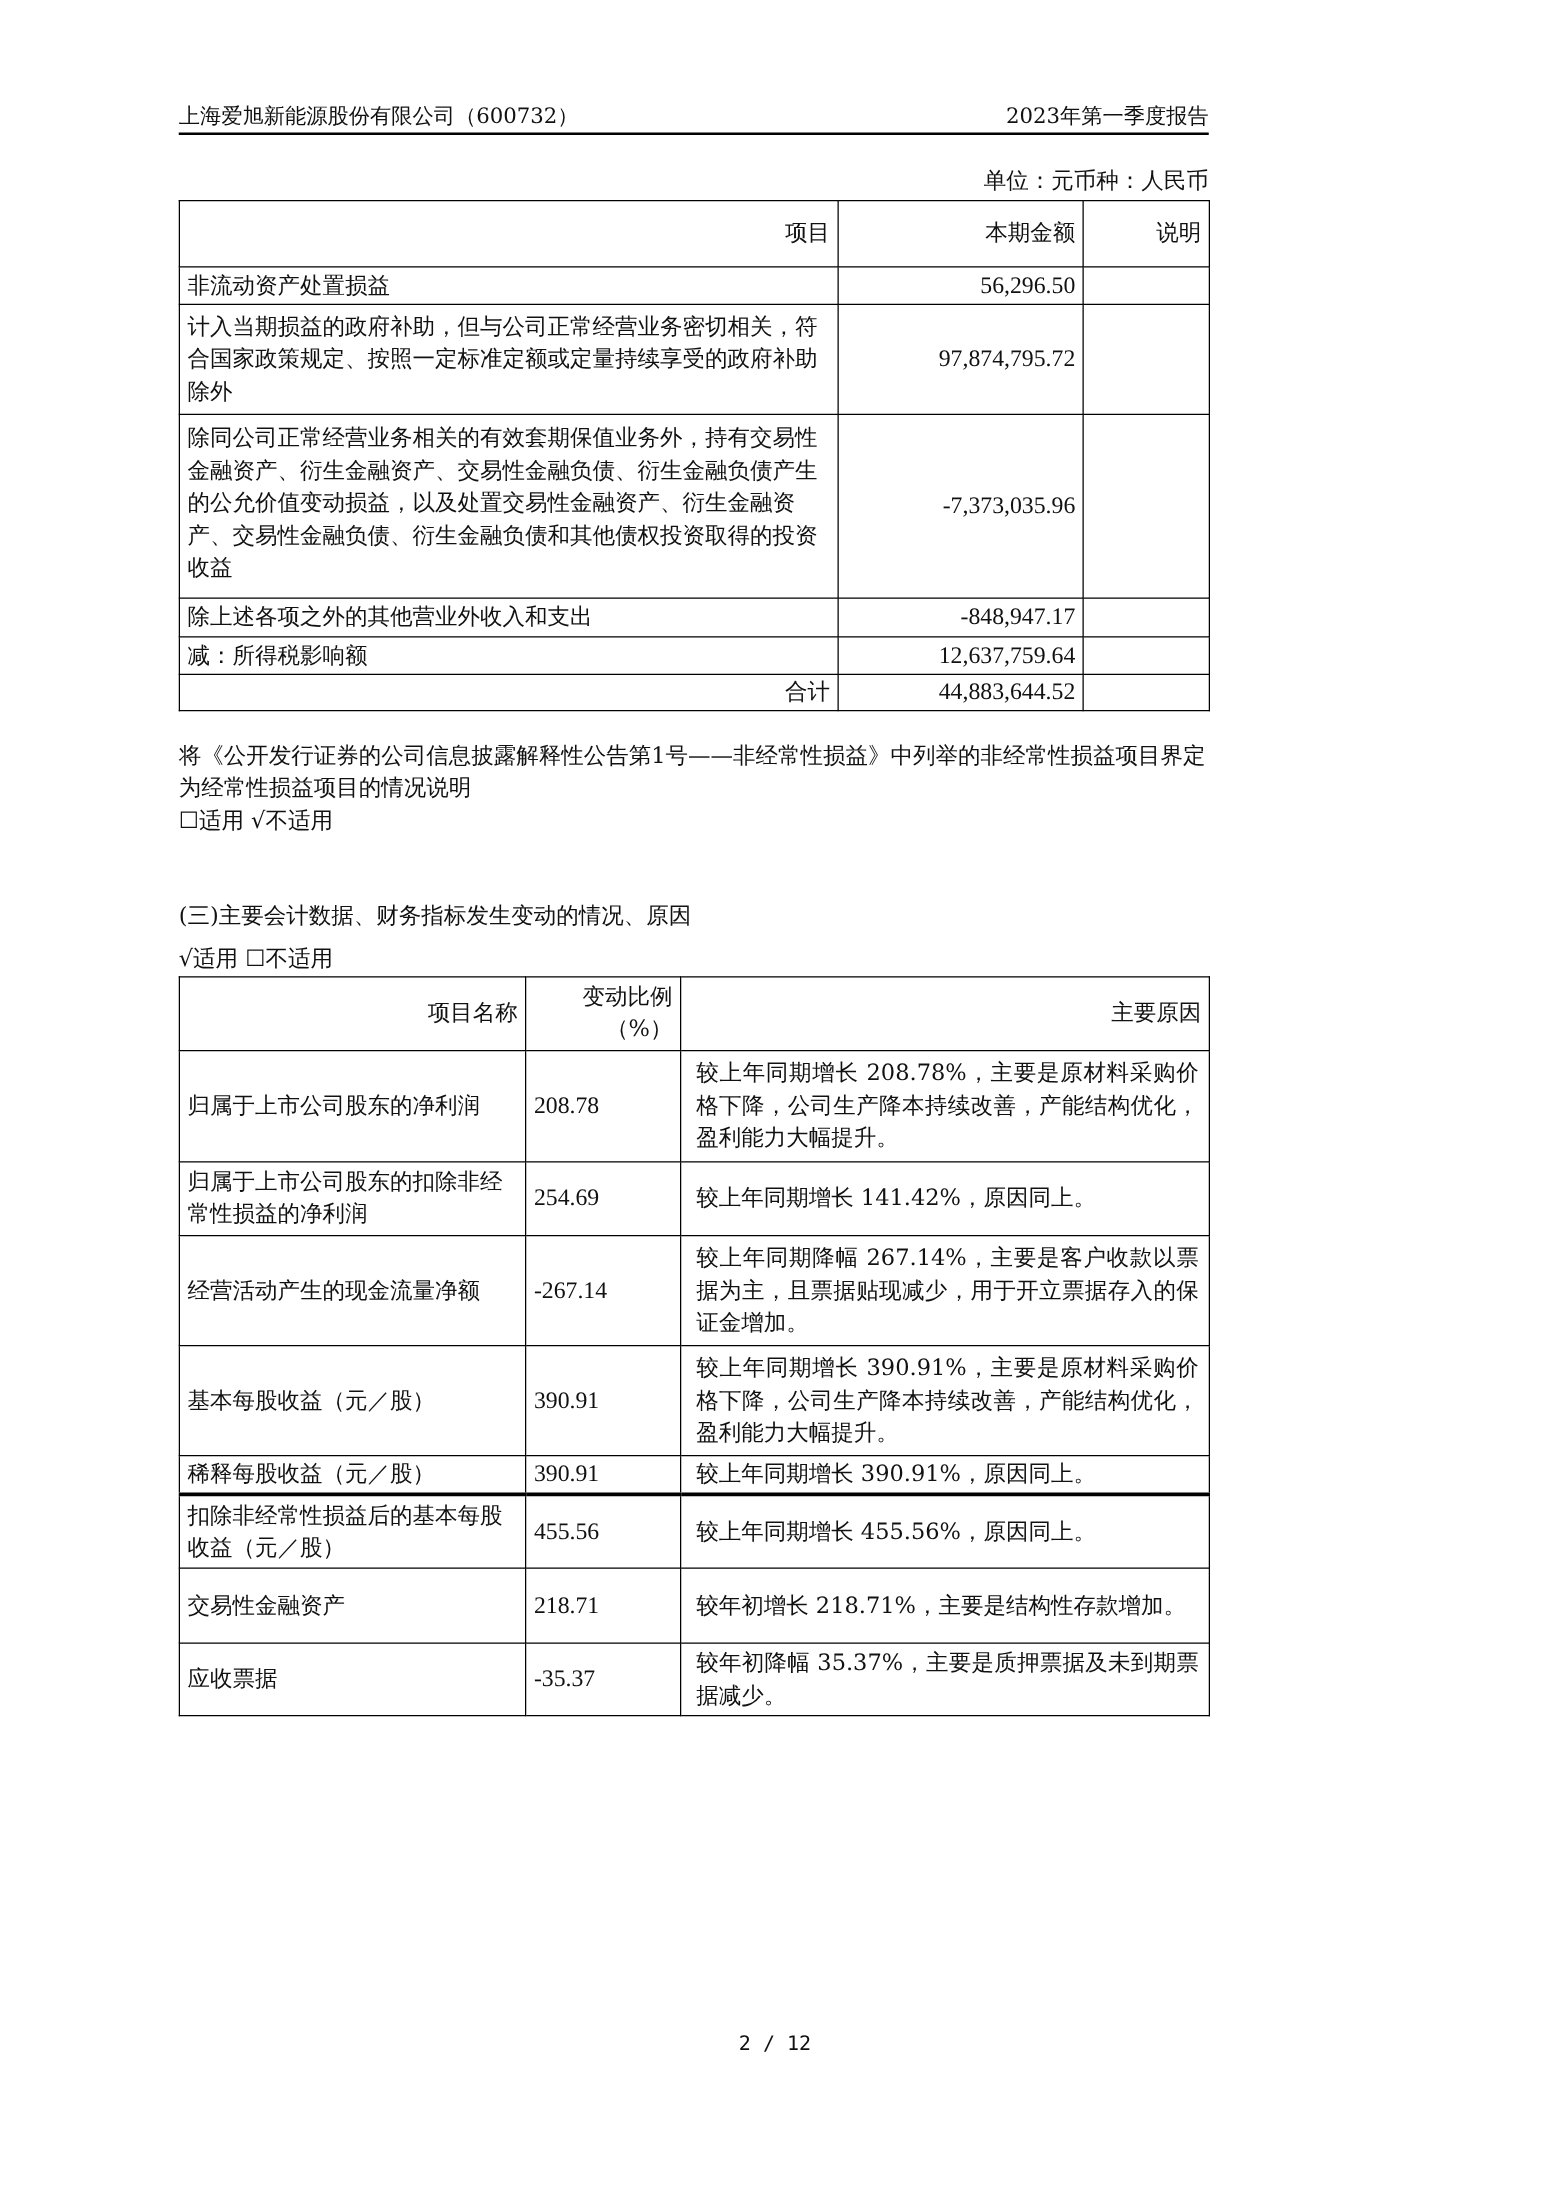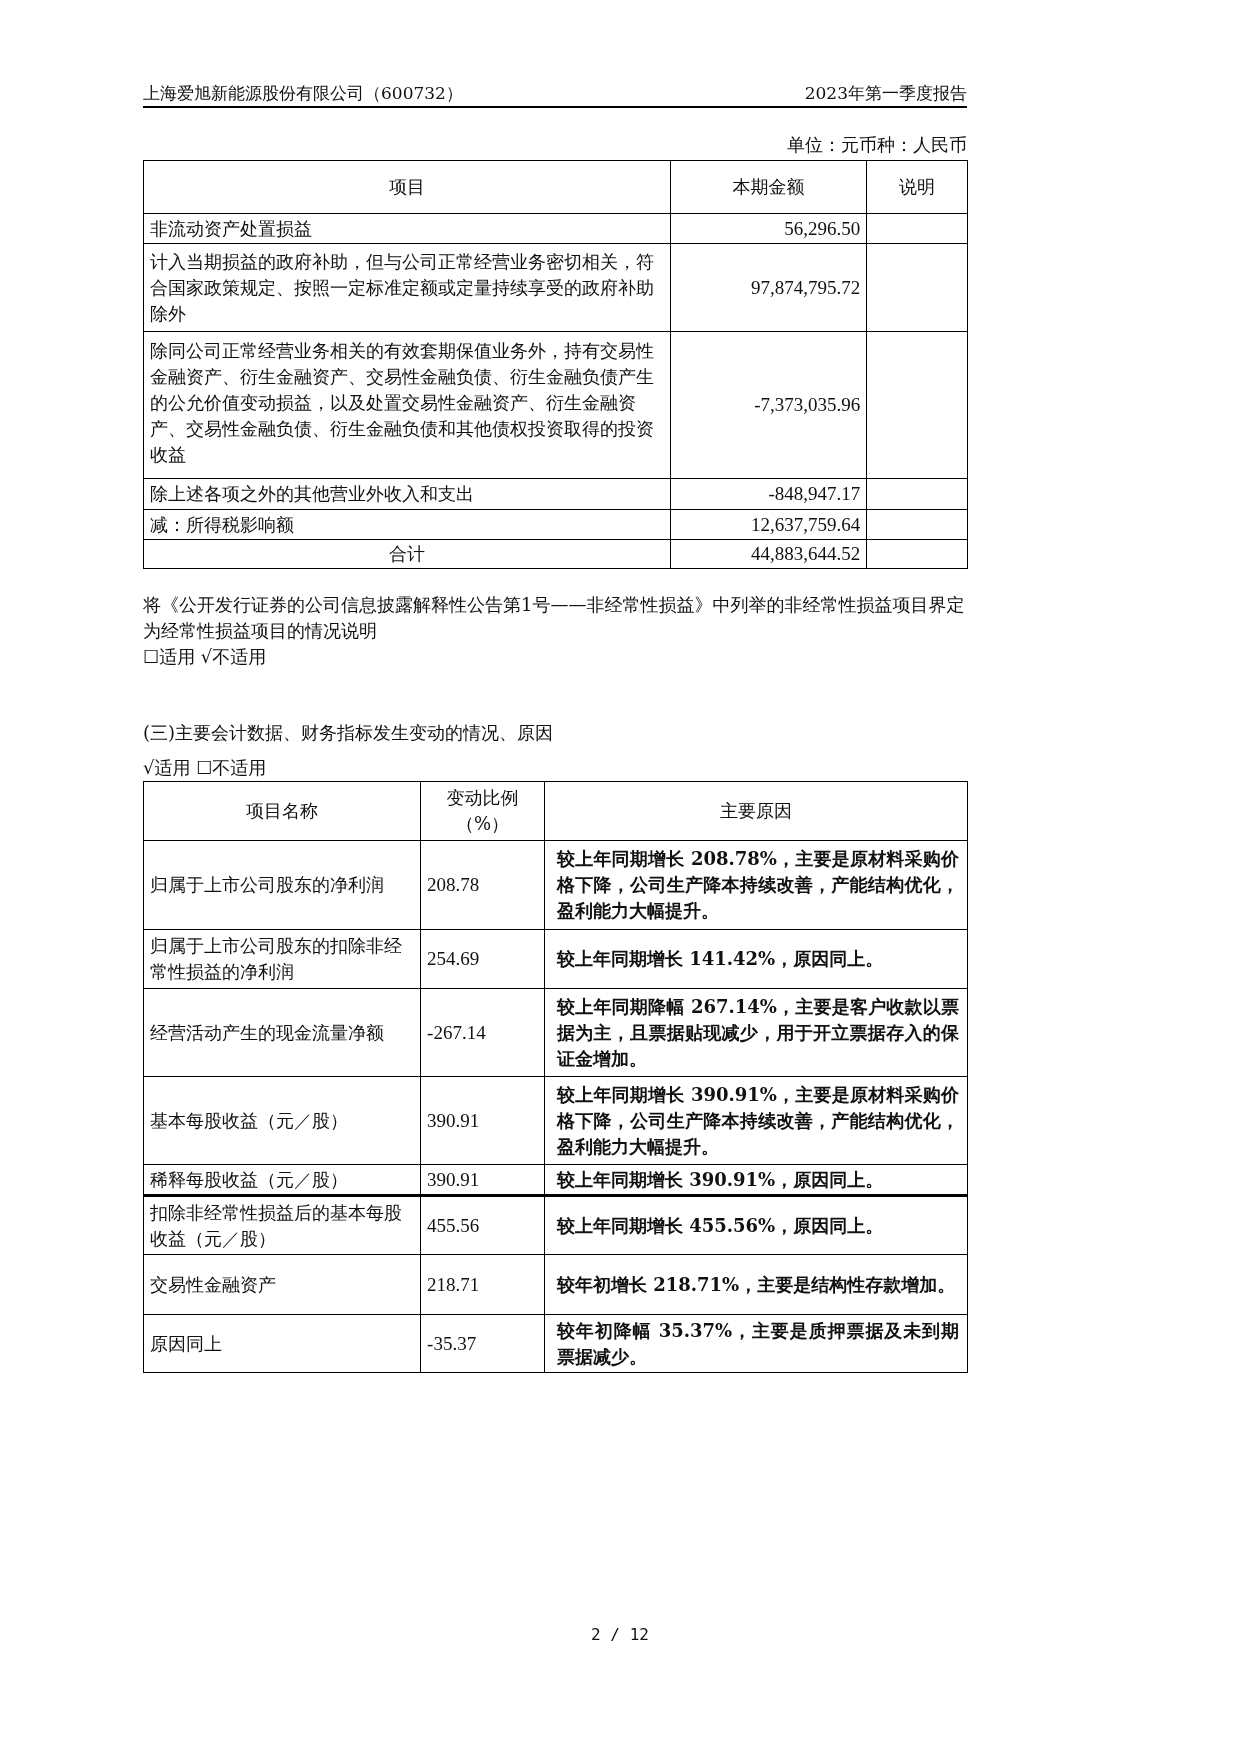--- a/index.html
+++ b/index.html
@@ -22,30 +22,30 @@
   table {
     position: absolute; border-collapse: collapse; table-layout: fixed;
     font-size: 18px; line-height: 26px;
   }
   td, th { border: 1px solid #000; padding: 0 6px; vertical-align: middle; font-weight: normal; }
   #t1 { left: 143px; top: 160px; width: 825px; }
   #t1 .c1 { width: 502px; }
   #t1 .c2 { width: 187px; }
   #t1 .c3 { width: 96px; }
   #t1 .num { text-align: right; font-family: "Liberation Serif", serif; font-size: 19px; }
-  .center { text-align: center; }
+  .center { text-align: right; }
   .para {
     position: absolute; left: 143px; font-size: 18px; line-height: 26px; width: 830px;
   }
   #t2 { left: 143px; top: 781px; width: 825px; }
   #t2 .c1 { width: 264px; }
   #t2 .c2 { width: 118px; }
   #t2 .c3 { width: 403px; }
   #t2 .num { text-align: left; font-family: "Liberation Serif", serif; font-size: 19px; }
-  #t2 td.reason { padding: 0 8px 0 12px; text-align: justify; font-weight: bold; }
+  #t2 td.reason { padding: 0 8px 0 12px; text-align: justify; }
   .thick-top td { border-top: 3px solid #000; }
   .footer {
     position: absolute; left: 0; width: 1240px; top: 1625px; text-align: center;
     font-size: 16px; font-family: "DejaVu Sans Mono", monospace;
   }
 </style>
 </head>
 <body>
 
 <div class="header">
@@ -154,20 +154,20 @@
     <td>扣除非经常性损益后的基本每股收益（元／股）</td>
     <td class="num">455.56</td>
     <td class="reason">较上年同期增长 455.56%，原因同上。</td>
   </tr>
   <tr style="height:60px">
     <td>交易性金融资产</td>
     <td class="num">218.71</td>
     <td class="reason">较年初增长 218.71%，主要是结构性存款增加。</td>
   </tr>
   <tr style="height:58px">
-    <td>原因同上</td>
+    <td>应收票据</td>
     <td class="num">-35.37</td>
     <td class="reason">较年初降幅 35.37%，主要是质押票据及未到期票据减少。</td>
   </tr>
 </tbody>
   </table>
 
 <div class="footer">2 / 12</div>
 
 </body></html>

